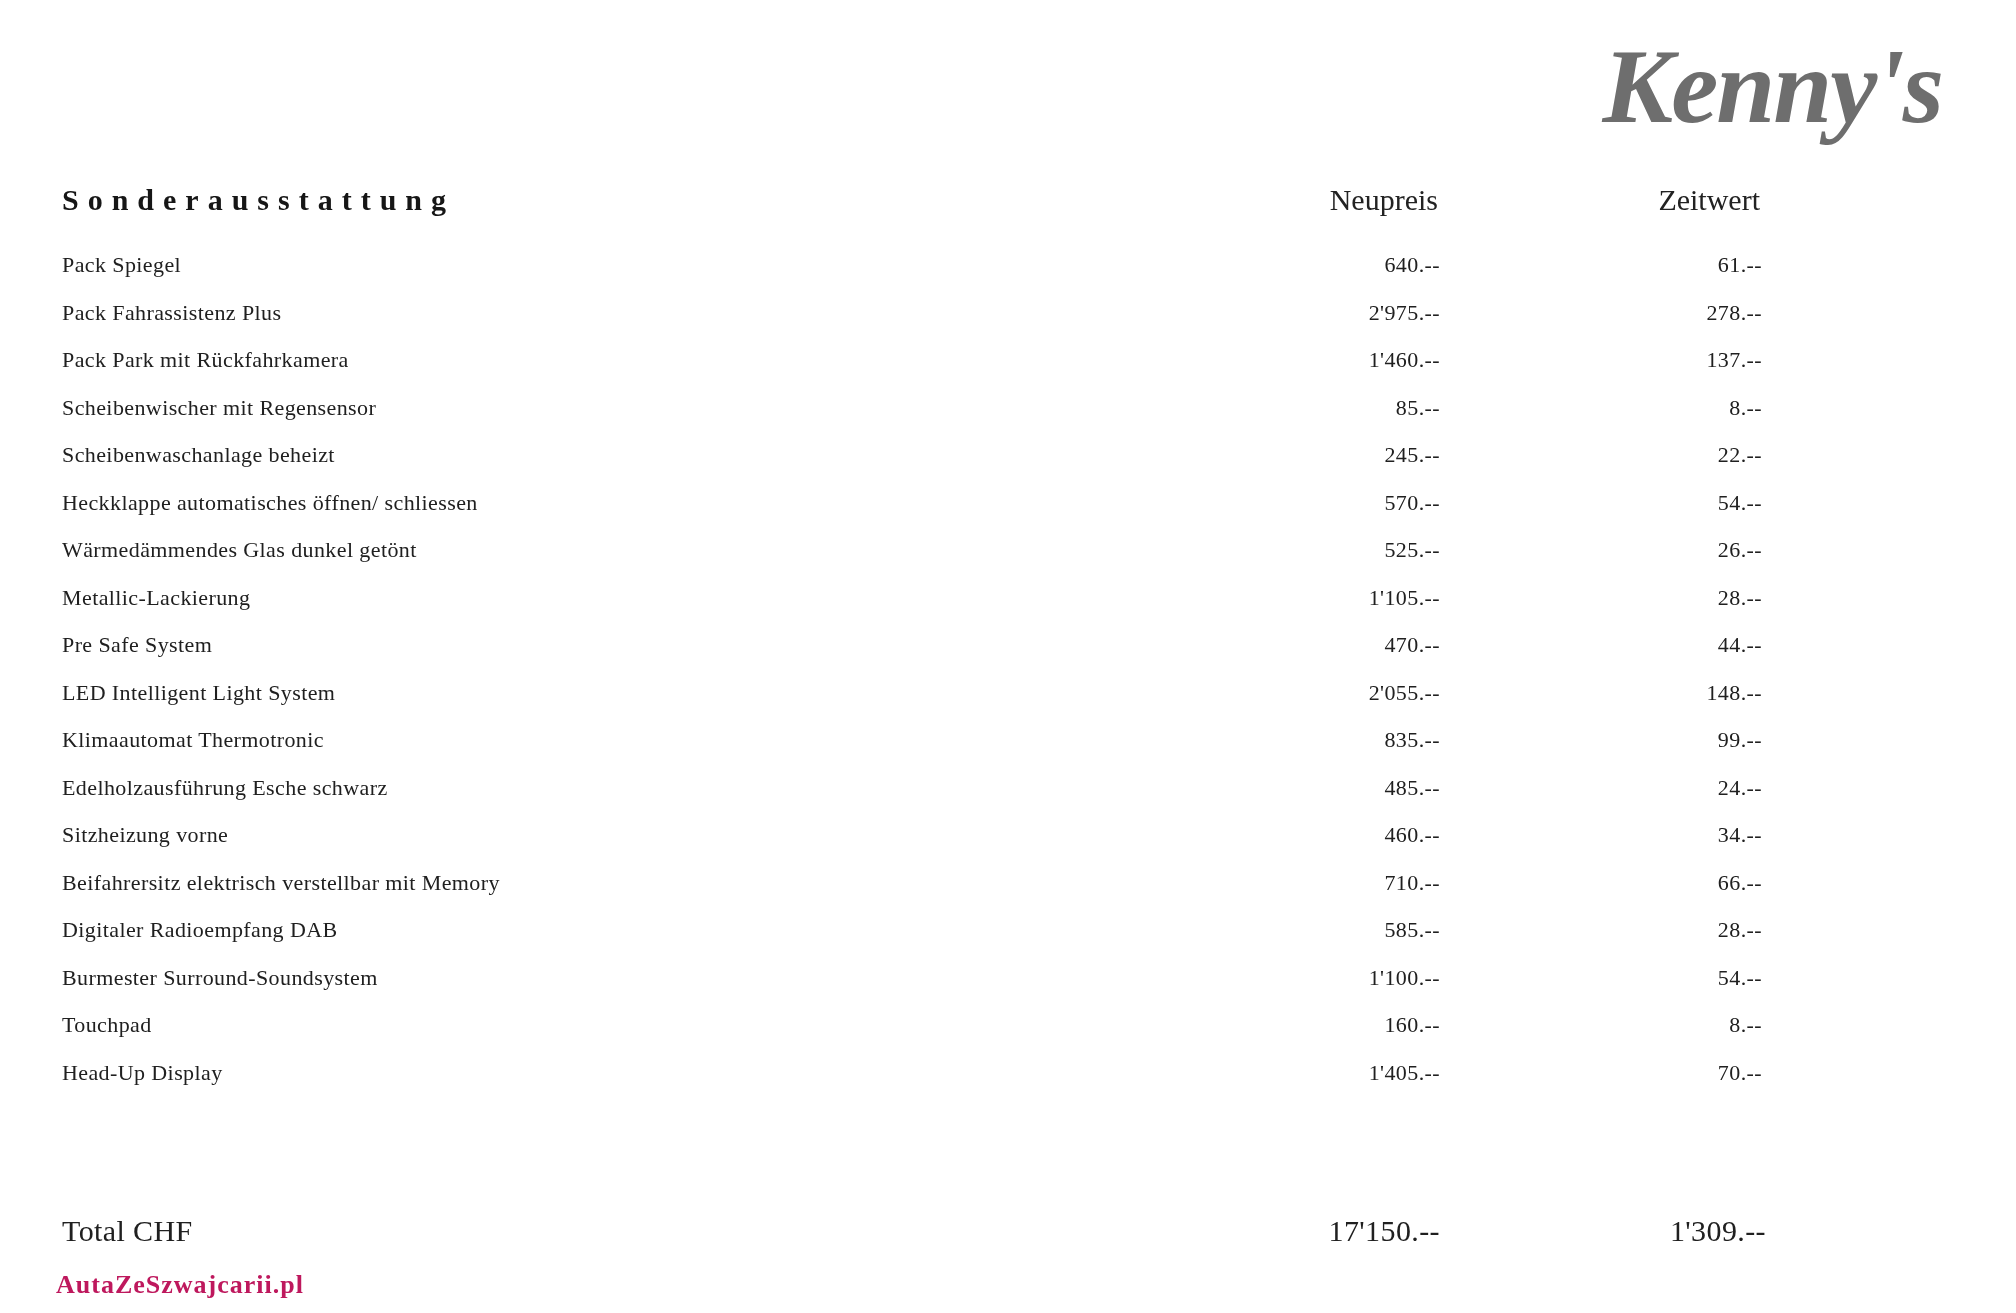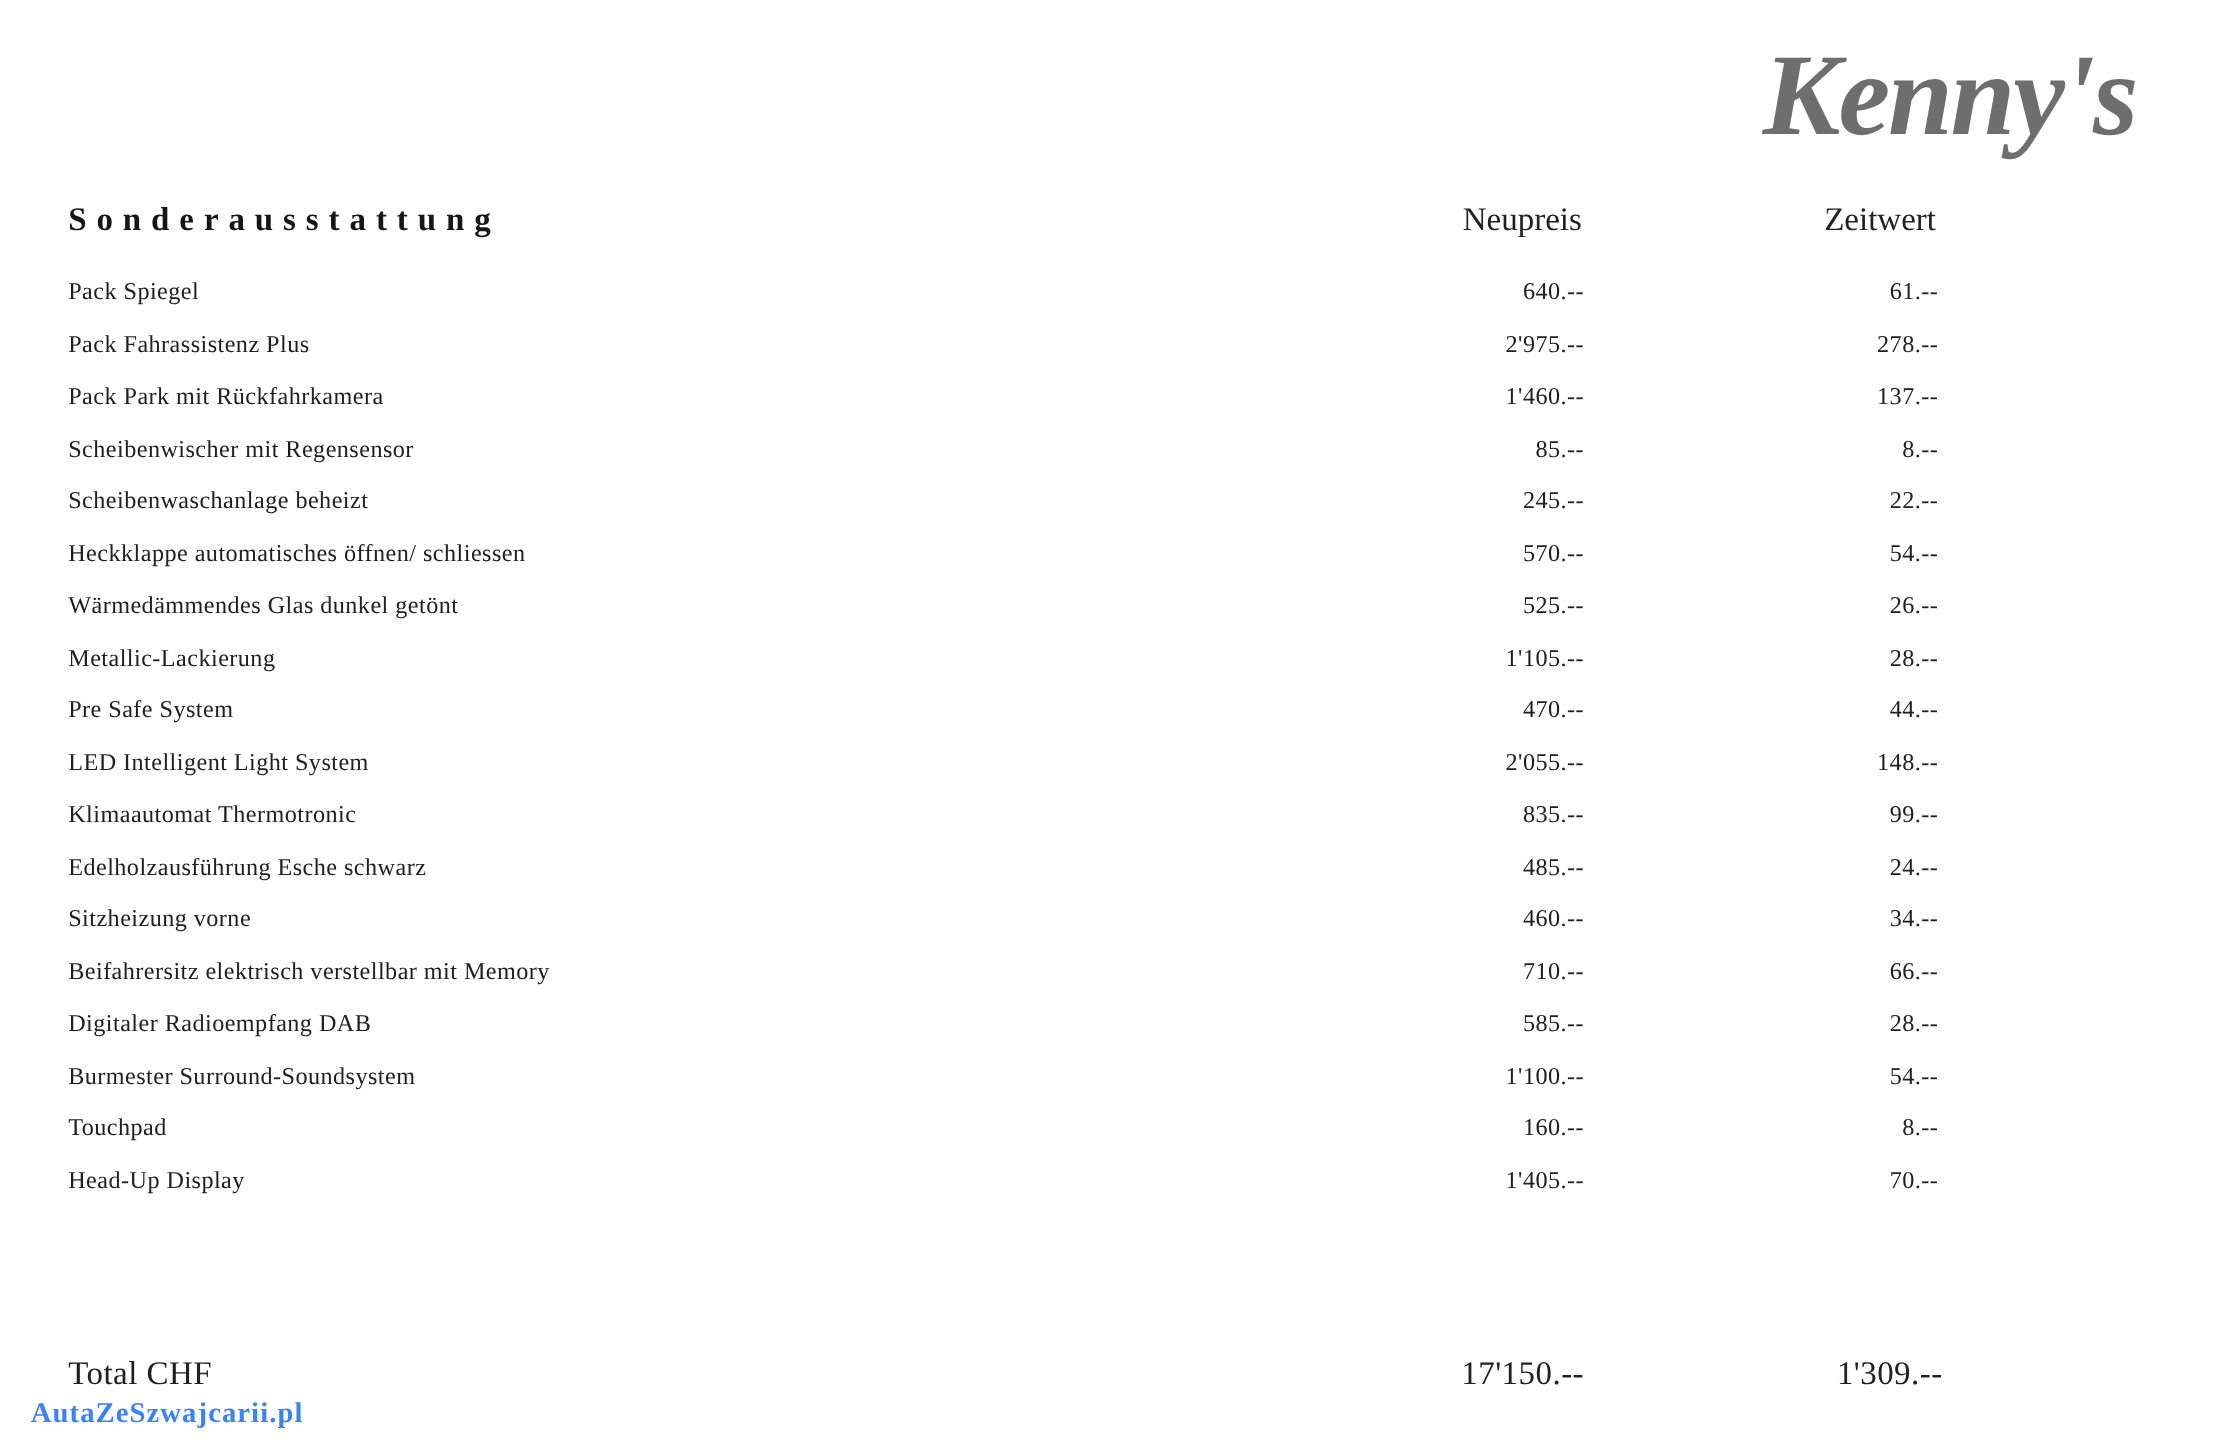--- a/index.html
+++ b/index.html
@@ -49,21 +49,21 @@
     position: absolute;
     top: 4px;
     font-size: 22px;
     letter-spacing: 0.4px;
     color: #202020;
     white-space: nowrap;
   }
   .row .label { left: 62px; }
   .row .np { right: 576px; }
   .row .zw { right: 254px; text-align: right; }
-  .total-row { position: absolute; left: 0; top: 1210px; width: 100%; height: 48px; margin-top: 18px; }
+  .total-row { position: absolute; left: 0; top: 1210px; width: 100%; height: 48px; }
   .total-row .cell {
     position: absolute;
     top: 4px;
     font-size: 30px;
     letter-spacing: 0.4px;
     color: #202020;
     white-space: nowrap;
   }
   .total-row .label { left: 62px; }
   .total-row .np { right: 576px; }
@@ -184,15 +184,15 @@
       <span class="cell zw">70.--</span>
     </div>
     </div>
 
   <div class="total-row">
     <span class="cell label">Total CHF</span>
     <span class="cell np">17'150.--</span>
     <span class="cell zw">1'309.--</span>
   </div>
 
-  <div class="watermark" style="color: #3b82f6;">AutaZeSzwajcarii.pl</div>
+  <div class="watermark" style="color: #be185d; margin-left: 28px;">AutaZeSzwajcarii.pl</div>
 
 </div>
 
 </body></html>

